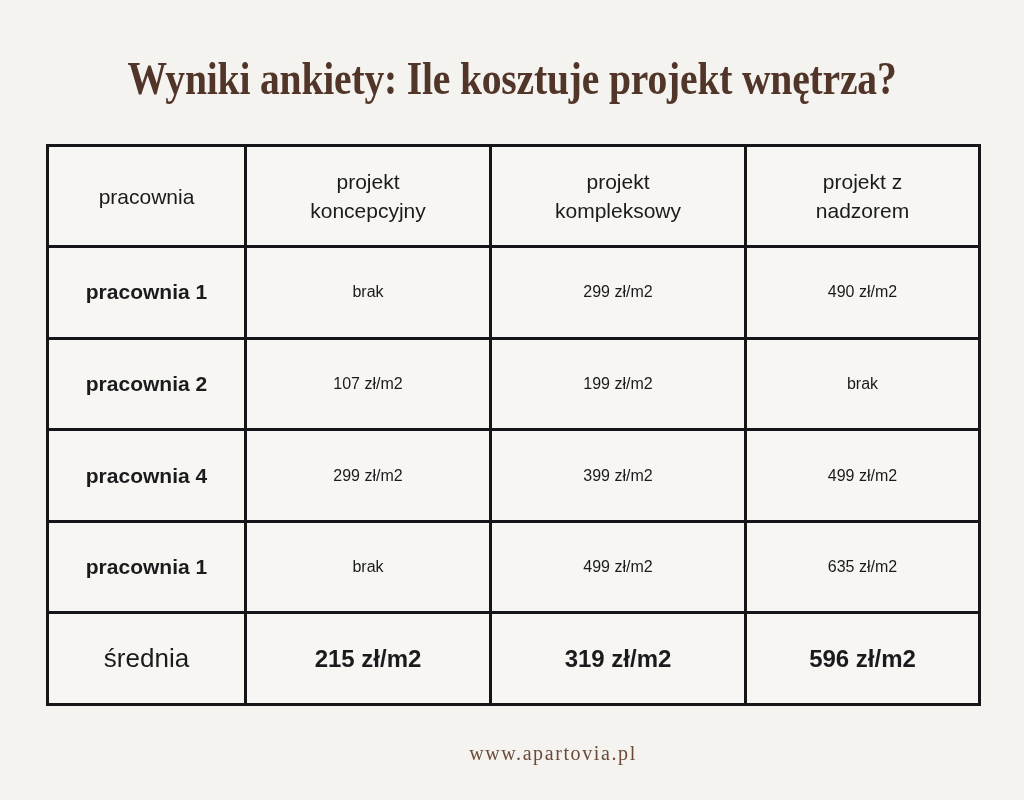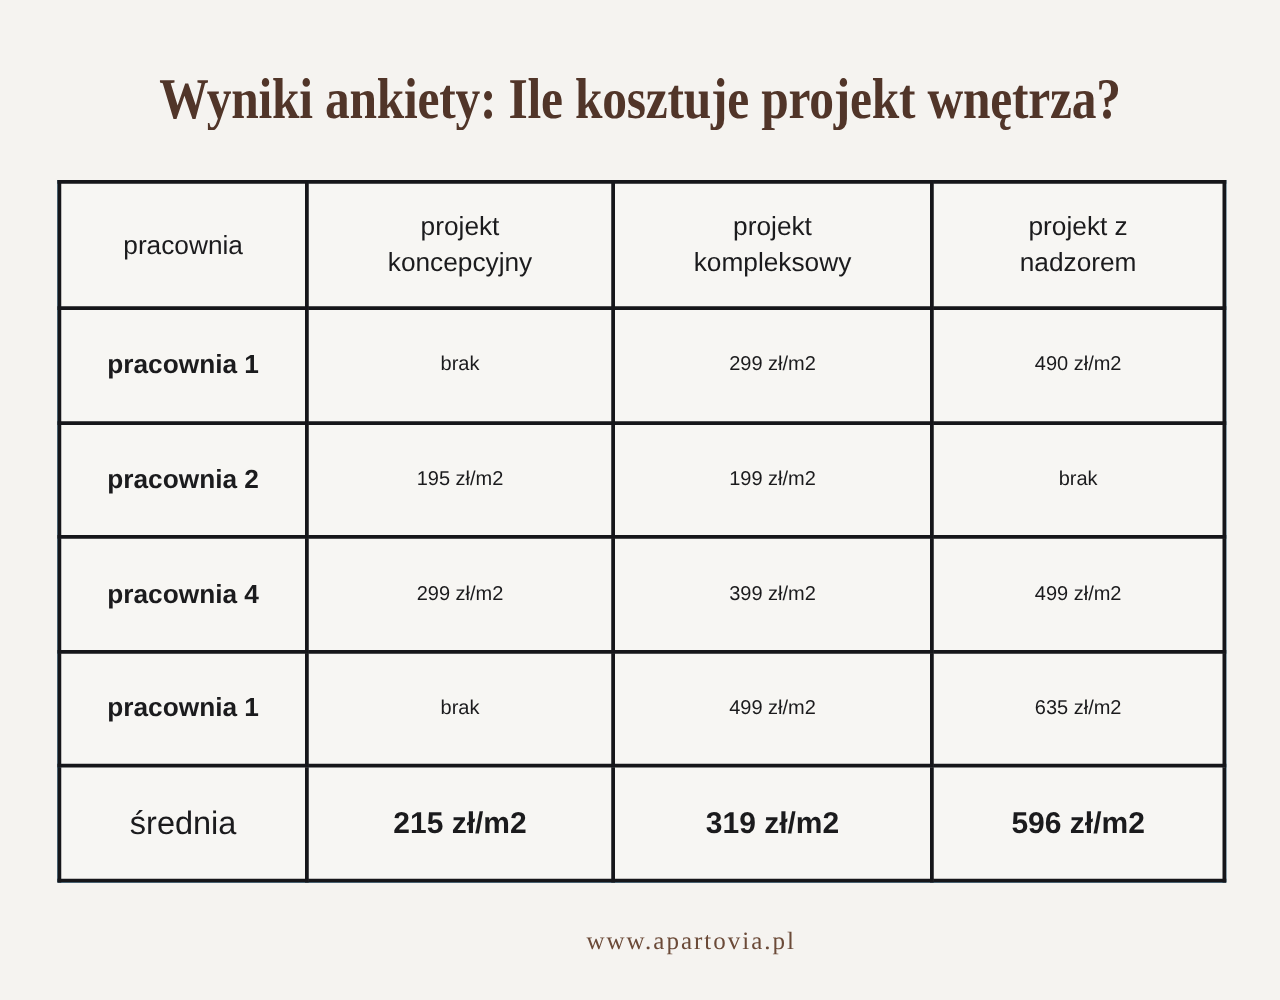--- a/index.html
+++ b/index.html
@@ -39,21 +39,21 @@
     left: 46px;
     top: 144px;
     width: 932px;
     height: 562px;
   }
   table.survey-table {
     width: 932px;
     height: 562px;
     border-collapse: collapse;
     table-layout: fixed;
-    background: #0369a1;
+    background: #f97316;
   }
   table.survey-table td {
     border: 3px solid #16161a;
     text-align: center;
     vertical-align: middle;
     color: #1b1b1d;
     padding: 2px 6px;
     background: #f7f6f3;
   }
 
@@ -141,21 +141,21 @@
 
       <tr class="data-row">
         <td class="studio-cell">pracownia 1</td>
         <td>brak</td>
         <td>299 zł/m2</td>
         <td>490 zł/m2</td>
       </tr>
 
       <tr class="data-row">
         <td class="studio-cell">pracownia 2</td>
-        <td>195 zł/m2</td>
+        <td>107 zł/m2</td>
         <td>199 zł/m2</td>
         <td>brak</td>
       </tr>
 
 
       <tr class="data-row">
         <td class="studio-cell">pracownia 4</td>
         <td>299 zł/m2</td>
         <td>399 zł/m2</td>
         <td>499 zł/m2</td>

